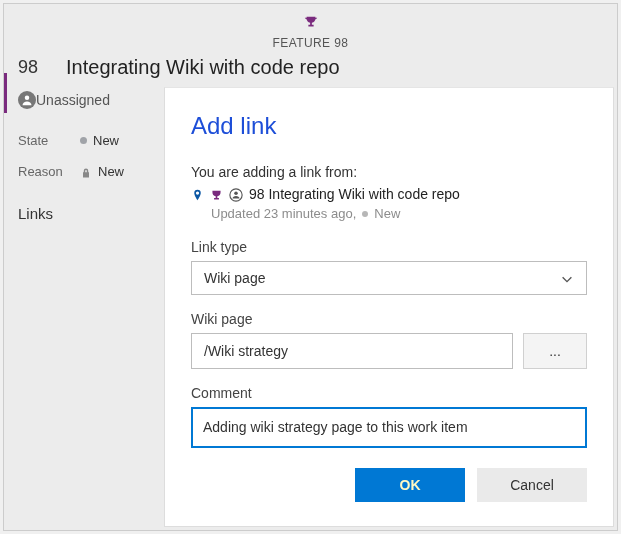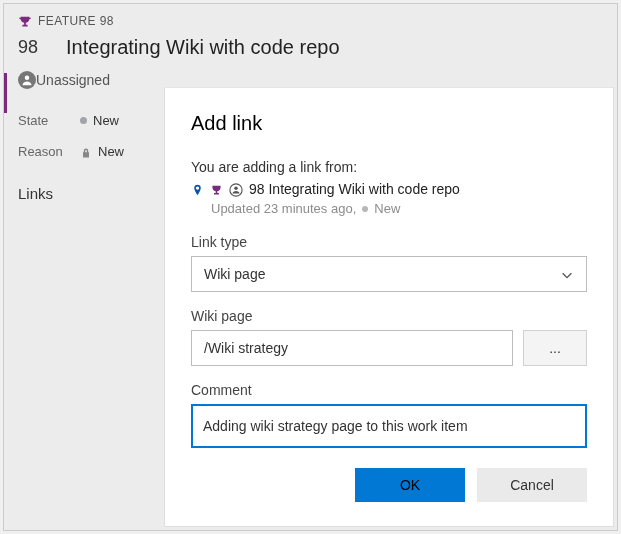--- a/index.html
+++ b/index.html
@@ -1,52 +1,52 @@
 <!DOCTYPE html>
 <html><head>
   <meta charset="utf-8">
   <style>
     * { box-sizing: border-box; margin: 0; padding: 0; font-family: "Segoe UI", Arial, sans-serif; }
     body { width: 621px; height: 534px; background: #f0f0f0; position: relative; overflow: hidden; }
     .panel { position: absolute; top: 3px; left: 3px; right: 3px; bottom: 3px; background: #ececec; border: 1px solid #ccc; }
     .feature-header { padding: 8px 14px 0 14px; }
-    .feature-tag { display: flex; align-items: center; gap: 6px; margin-bottom: 6px; }
+    .feature-tag { display: flex; align-items: center; gap: 6px; margin-bottom: 6px; flex-direction: column; }
     .trophy { color: #7a2b7e; }
     .feature-tag-text { font-size: 12px; color: #555; letter-spacing: 0.4px; }
     .title-row { display: flex; align-items: center; gap: 28px; padding-bottom: 10px; }
     .id { font-size: 18px; color: #333; }
     .title { font-size: 20px; color: #222; }
     .accent-bar { position: absolute; left: 0; top: 69px; width: 3px; height: 40px; background: #7a2b7e; }
     .unassigned { display: flex; align-items: center; gap: 0; padding: 2px 0 10px 14px; color: #555; font-size: 14px; }
     .person-circle { width: 18px; height: 18px; border-radius: 50%; background: #777; color: #fff; display: inline-flex; align-items: center; justify-content: center; font-size: 11px; }
     .meta-grid { width: 160px; padding: 6px 0 0 14px; }
     .meta-row { display: flex; align-items: center; padding: 8px 0; font-size: 13px; }
     .meta-label { width: 62px; color: #666; }
     .meta-val { color: #333; display: flex; align-items: center; gap: 6px; }
     .dot { width: 7px; height: 7px; border-radius: 50%; background: #a0a3a8; }
     .lock { color: #888; font-size: 13px; }
     .links-tab { padding: 18px 0 6px 14px; font-size: 15px; color: #333; }
 
     .dialog { position: absolute; top: 83px; left: 160px; right: 3px; bottom: 3px; background: #fff; border: 1px solid #ddd; border-top: 1px solid #e5e5e5; padding: 24px 26px; display: flex; flex-direction: column; }
-    .dialog h1 { font-size: 20px; font-weight: 400; color: #000000; margin-bottom: 24px; }
+    .dialog h1 { font-size: 24px; font-weight: 400; color: #1d4ed8; margin-bottom: 24px; }
     .adding-from { font-size: 14px; color: #333; margin-bottom: 6px; }
     .from-item { display: flex; align-items: center; gap: 6px; font-size: 14px; }
     .from-text { color: #222; }
     .updated { font-size: 13px; color: #8c8c8c; margin: 4px 0 18px 20px; display: flex; align-items: center; gap: 6px; }
     .dot.small { width: 6px; height: 6px; background:#b7b7b7; }
     .field-label { font-size: 14px; color: #444; margin-bottom: 6px; }
     .select { width: 100%; height: 36px; border: 1px solid #bdbdbd; display: flex; align-items: center; justify-content: space-between; padding: 0 12px; font-size: 14px; color: #333; background:#fff; margin-bottom: 16px; cursor: pointer; }
     .chev { color: #555; }
     .wiki-row { display: flex; gap: 10px; margin-bottom: 16px; justify-content: flex-end; }
     .text-input { height: 36px; border: 1px solid #bdbdbd; padding: 0 12px; font-size: 14px; color: #333; flex: 1; outline: none; }
     .browse-btn { width: 64px; height: 36px; border: 1px solid #d0d0d0; background: #f4f4f4; font-size: 14px; color: #333; display: flex; align-items: center; justify-content: center; cursor: pointer; }
     .comment-input { height: 44px; border: 2px solid #0078d4; padding: 0 10px; font-size: 14px; color: #333; width: 100%; outline: none; margin-bottom: 20px; }
     .btn-row { display: flex; justify-content: flex-end; gap: 12px; margin-top: auto; }
     .btn { width: 110px; height: 34px; font-size: 14px; display: flex; align-items: center; justify-content: center; cursor: pointer; border: none; }
-    .btn.primary { background: #0078d4; color: #000000; font-weight: 400; }
+    .btn.primary { background: #0078d4; color: #fef9c3; font-weight: 700; }
     .btn.secondary { background: #eaeaea; color: #333; }
     svg { display: inline-block; vertical-align: middle; }
   </style>
 </head>
 <body>
 
 <div class="panel">
   <div class="feature-header">
     <div class="feature-tag">
       <span class="trophy">

